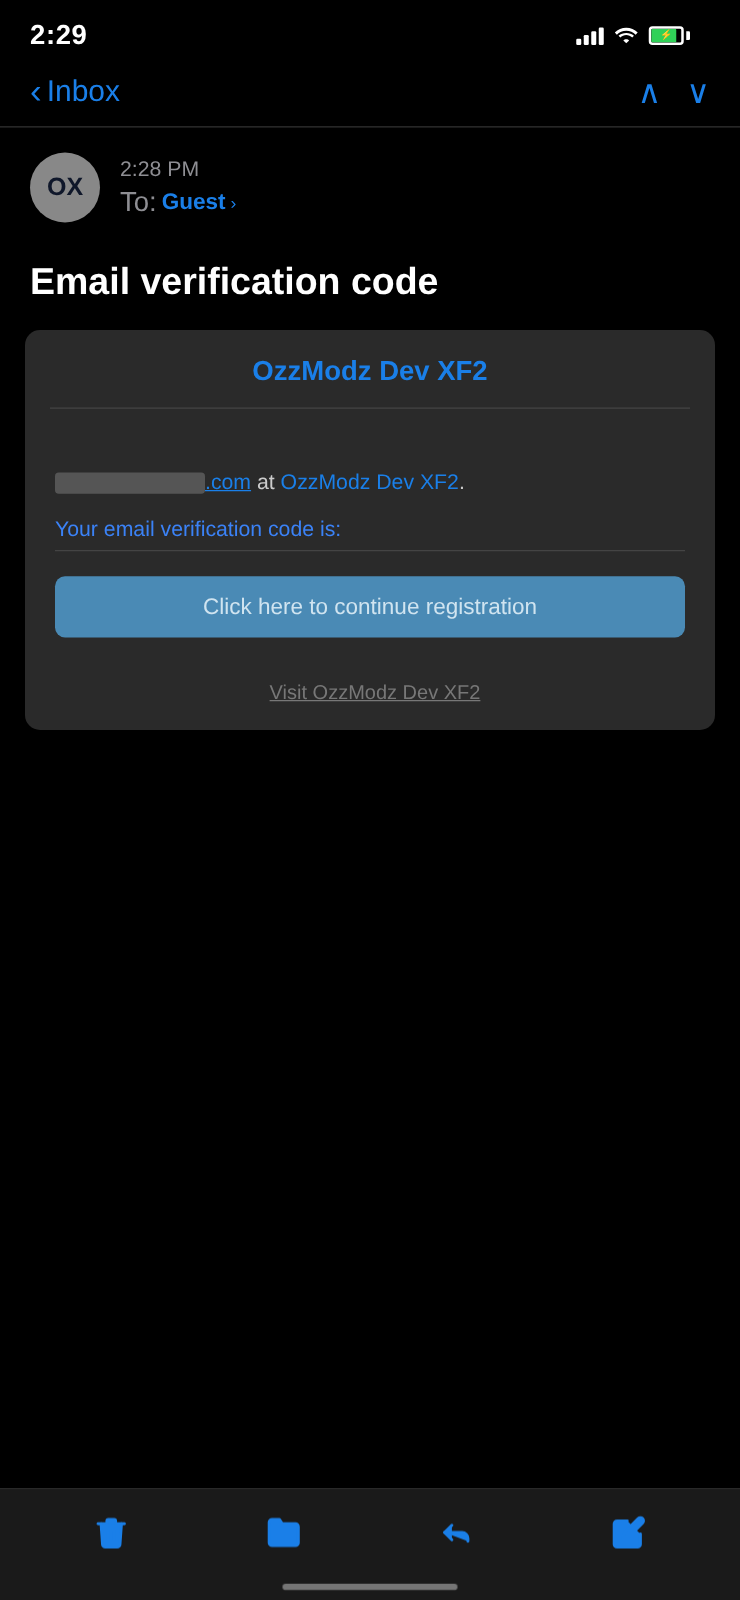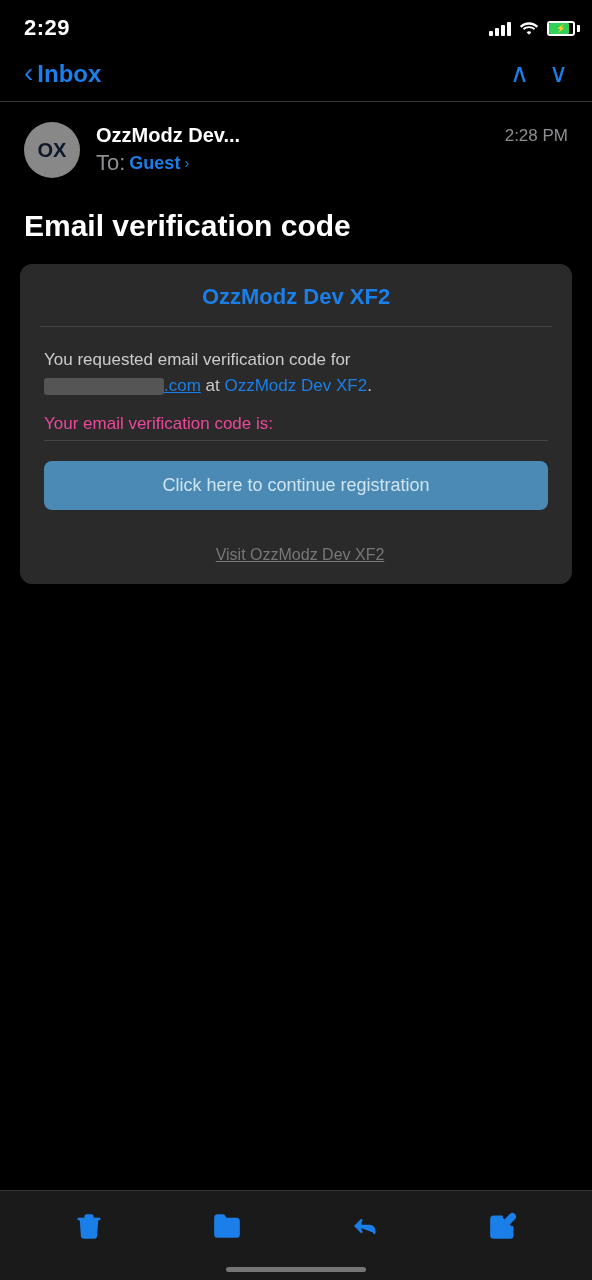--- a/index.html
+++ b/index.html
@@ -12,21 +12,21 @@
       font-family: -apple-system, 'SF Pro Text', 'Helvetica Neue', sans-serif;
       color: #ffffff;
       position: relative;
     }
 
     
     .status-bar {
       display: flex;
       justify-content: space-between;
       align-items: center;
-      padding: 14px 12px 8px 24px;
+      padding: 14px 40px 8px 24px;
       height: 50px;
     }
 
     .status-time {
       font-size: 22px;
       font-weight: 700;
       color: #ffffff;
       letter-spacing: 0.5px;
     }
 
@@ -115,21 +115,21 @@
     .nav-back-chevron {
       font-size: 28px;
       font-weight: 300;
       color: #1a7fe8;
       margin-top: -2px;
     }
 
     .nav-back-text {
       font-size: 24px;
       color: #1a7fe8;
-      font-weight: 700;
+      font-weight: 400;
     }
 
     .nav-arrows {
       display: flex;
       gap: 20px;
       align-items: center;
     }
 
     .nav-arrow {
       color: #1a7fe8;
@@ -265,21 +265,21 @@
       background: #555555;
       color: transparent;
       border-radius: 3px;
       height: 17px;
       width: 120px;
       vertical-align: middle;
     }
 
     .verification-code-label {
       font-size: 17px;
-      color: #ec4899;
+      color: #3b82f6;
       margin-bottom: 6px;
     }
 
     .verification-code {
       font-size: 20px;
       font-weight: 600;
       color: #ffffff;
       margin-bottom: 20px;
       font-family: 'Courier New', monospace;
     }
@@ -400,21 +400,20 @@
   <div class="nav-arrows">
     <span class="nav-arrow">∧</span>
     <span class="nav-arrow">∨</span>
   </div>
 </div>
 
 <div class="email-header">
   <div class="avatar">OX</div>
   <div class="email-meta">
     <div class="sender-row">
-      <span class="sender-name">OzzModz Dev...</span>
       <span class="email-time">2:28 PM</span>
     </div>
     <div class="recipient-row">
       <span class="recipient-label">To:</span>
       <span class="recipient-name">Guest</span>
       <span class="recipient-chevron">›</span>
     </div>
   </div>
 </div>
 
@@ -425,21 +424,20 @@
 <div class="email-card">
 
   <div class="card-header">
     <span class="card-brand-name">OzzModz Dev XF2</span>
   </div>
 
   <div class="card-divider"></div>
 
   <div class="card-body">
     <p class="card-text">
-      <span>You requested email verification code for</span>
       <br>
       <span class="card-text-redacted"></span><span class="card-email-link">.com</span>
       <span> at </span>
       <span class="card-site-link">OzzModz Dev XF2</span><span>.</span>
     </p>
 
     <p class="verification-code-label">Your email verification code is:</p>
 
     <div class="card-separator"></div>
 

